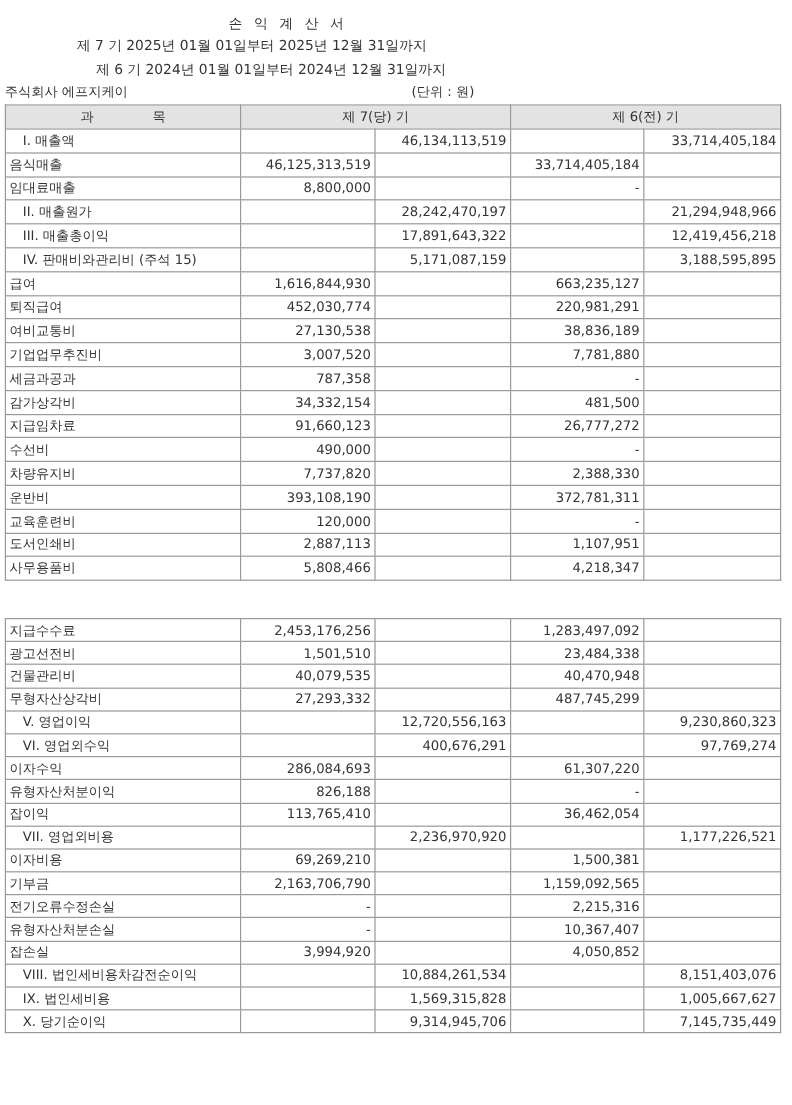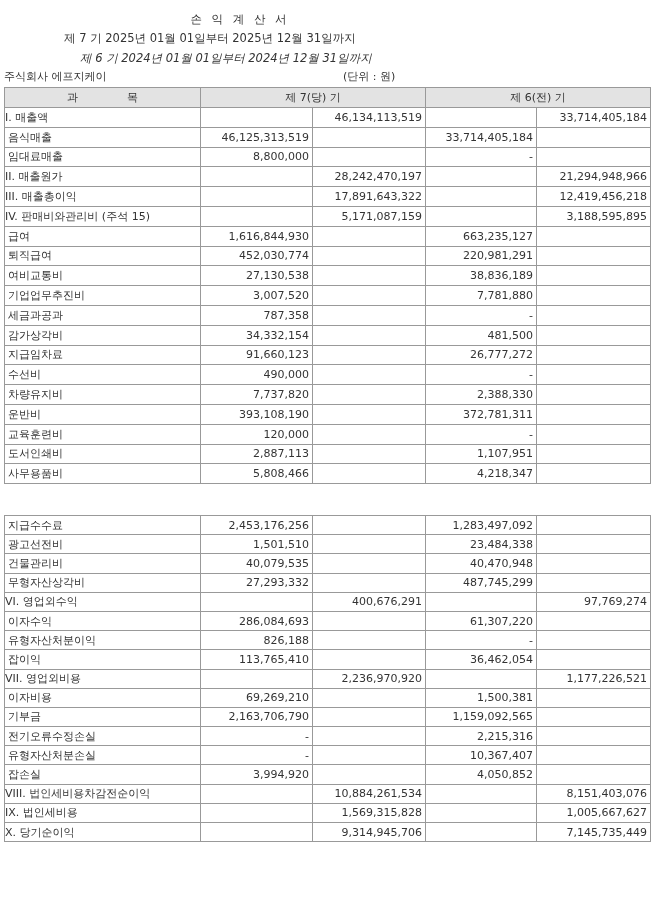--- a/index.html
+++ b/index.html
@@ -1,33 +1,33 @@
 <!DOCTYPE html>
 <html><head>
 <meta charset="utf-8">
 <style>
   html, body { margin:0; padding:0; background:#ffffff; }
   body { width:660px; height:921px; position:relative; overflow:hidden;
          font-family:"DejaVu Sans", sans-serif; color:#333; font-size:11px; }
   .title { position:absolute; left:0; width:480px; text-align:center; font-size:11.5px; color:#333; }
   .t1 { top:12px; letter-spacing:3px; }
   .t2 { top:31px; left:64px; text-align:center; width:auto; }
-  .t3 { top:51px; left:80px; text-align:right; width:auto;font-style:italic; }
+  .t3 { top:51px; left:80px; text-align:right; width:auto; }
   .company { position:absolute; left:4px; top:69px; font-size:11px; }
   .unit { position:absolute; left:343px; top:69px; font-size:11px; }
   table { position:absolute; left:4px; border-collapse:collapse; table-layout:fixed; width:646px; }
   td, th { border:1px solid #999; padding:0 3px; white-space:nowrap; overflow:hidden; font-weight:normal; font-size:11px; }
   th { background:#e3e3e3; text-align:center; height:19px; }
   .tbl1 { top:87px; border:1.5px solid #444; border-bottom:1px solid #999; }
   .tbl2 { top:515px; border:1.5px solid #444; border-top:1px solid #999; }
   .tbl1 td { height:18.8px; }
   .tbl2 td { height:18.2px; }
   td.num { text-align:right; }
   td.lbl.sub { }
-  td.lbl.sec { padding-left:0;margin-top:10px; }
+  td.lbl.sec { padding-left:14px;margin-top:10px; }
   col.c1 { width:196px; } col.c2 { width:112px; } col.c3 { width:113px; } col.c4 { width:111px; } col.c5 { width:114px; }
 </style>
 </head>
 <body>
 
 <div class="title t1">손 익 계 산 서</div>
 <div class="title t2">제 7 기  2025년 01월 01일부터 2025년 12월 31일까지</div>
 <div class="title t3">제 6 기  2024년 01월 01일부터 2024년 12월 31일까지</div>
 <div class="company">주식회사 에프지케이</div>
 <div class="unit">(단위 : 원)</div>
@@ -217,20 +217,27 @@
         <td class="num"></td>
       </tr>
       <tr>
         <td class="lbl sub">무형자산상각비</td>
         <td class="num">27,293,332</td>
         <td class="num"></td>
         <td class="num">487,745,299</td>
         <td class="num"></td>
       </tr>
       <tr>
+        <td class="lbl sec">V. 영업이익</td>
+        <td class="num"></td>
+        <td class="num">12,720,556,163</td>
+        <td class="num"></td>
+        <td class="num">9,230,860,323</td>
+      </tr>
+      <tr>
         <td class="lbl sec">VI. 영업외수익</td>
         <td class="num"></td>
         <td class="num">400,676,291</td>
         <td class="num"></td>
         <td class="num">97,769,274</td>
       </tr>
       <tr>
         <td class="lbl sub">이자수익</td>
         <td class="num">286,084,693</td>
         <td class="num"></td>

